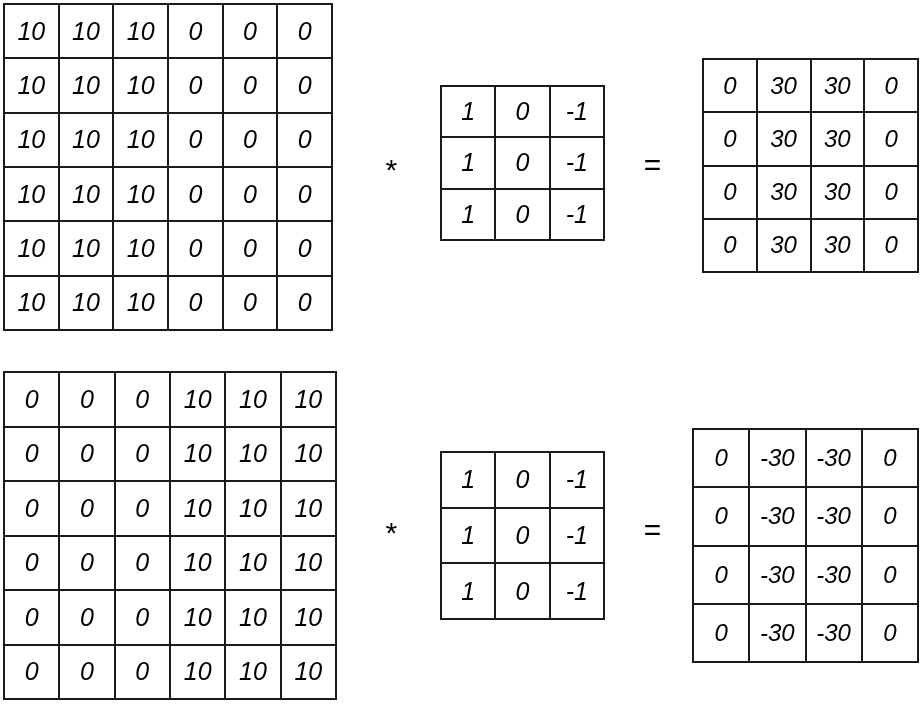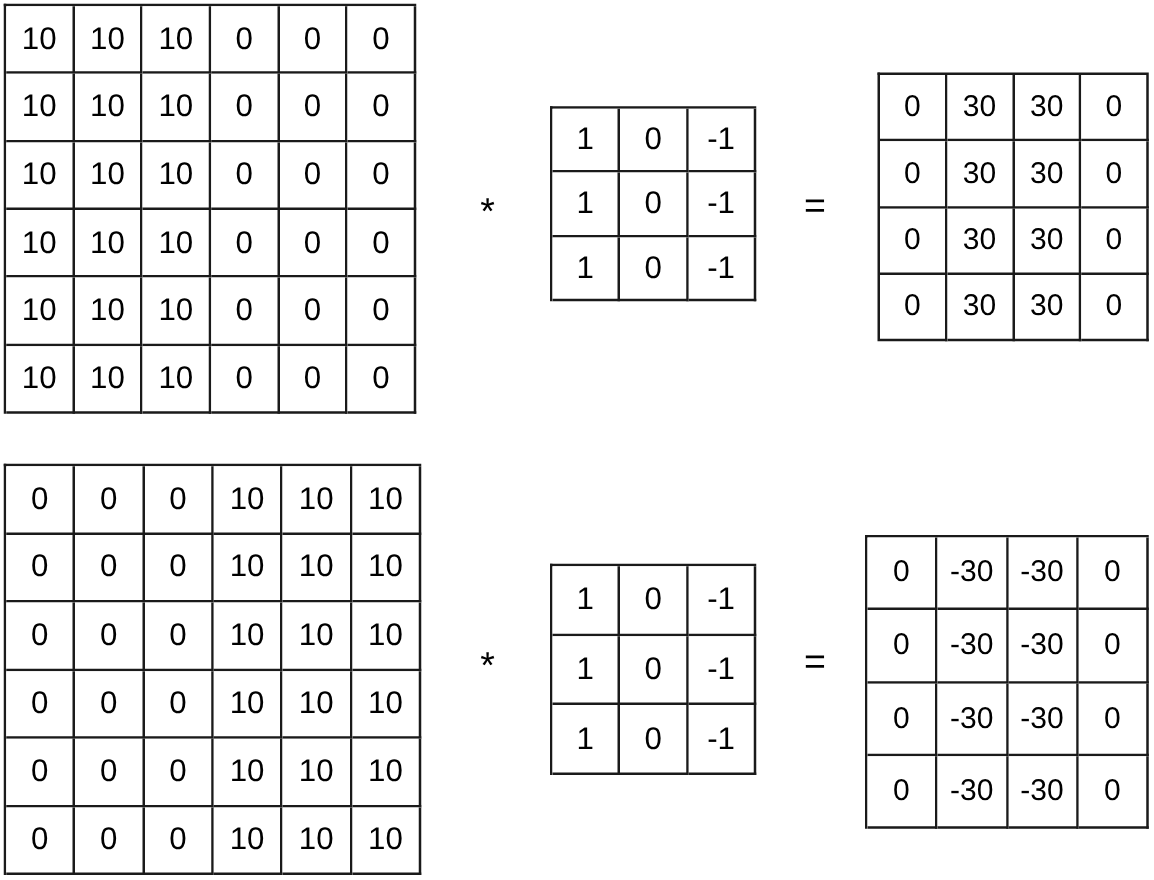--- a/index.html
+++ b/index.html
@@ -16,20 +16,21 @@
     font-family: "Liberation Sans", sans-serif;
     color: #000000;
   }
 
   .figure {
     position: absolute;
     left: 0;
     top: 0;
     width: 923px;
     height: 704px;
+    font-style: italic;
   }
 
   
   .matrix {
     position: absolute;
     display: grid;
     box-sizing: border-box;
     background: #ffffff;
     border-top: 2px solid #1a1a1a;
     border-left: 2px solid #1a1a1a;

